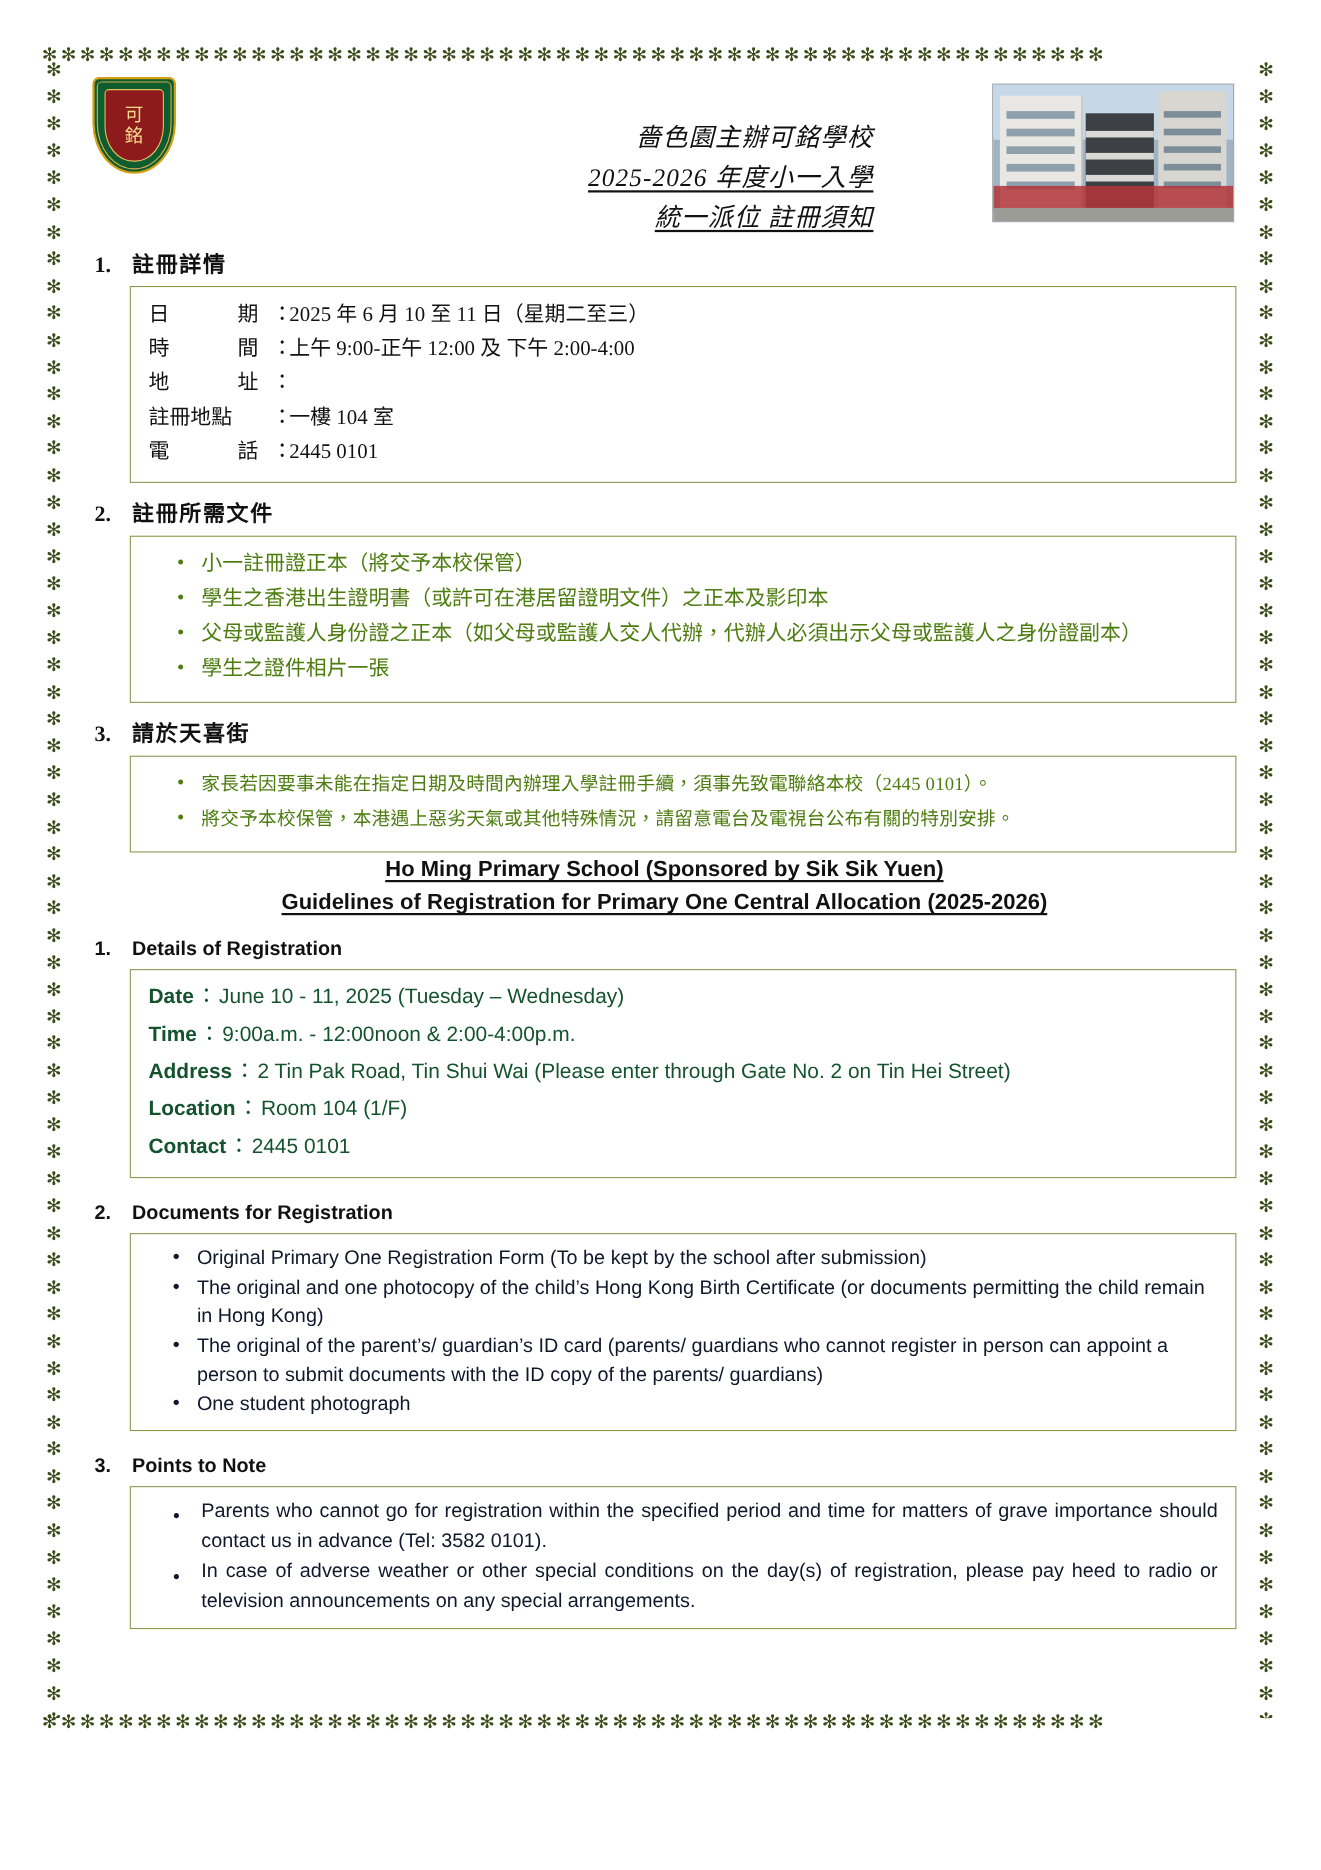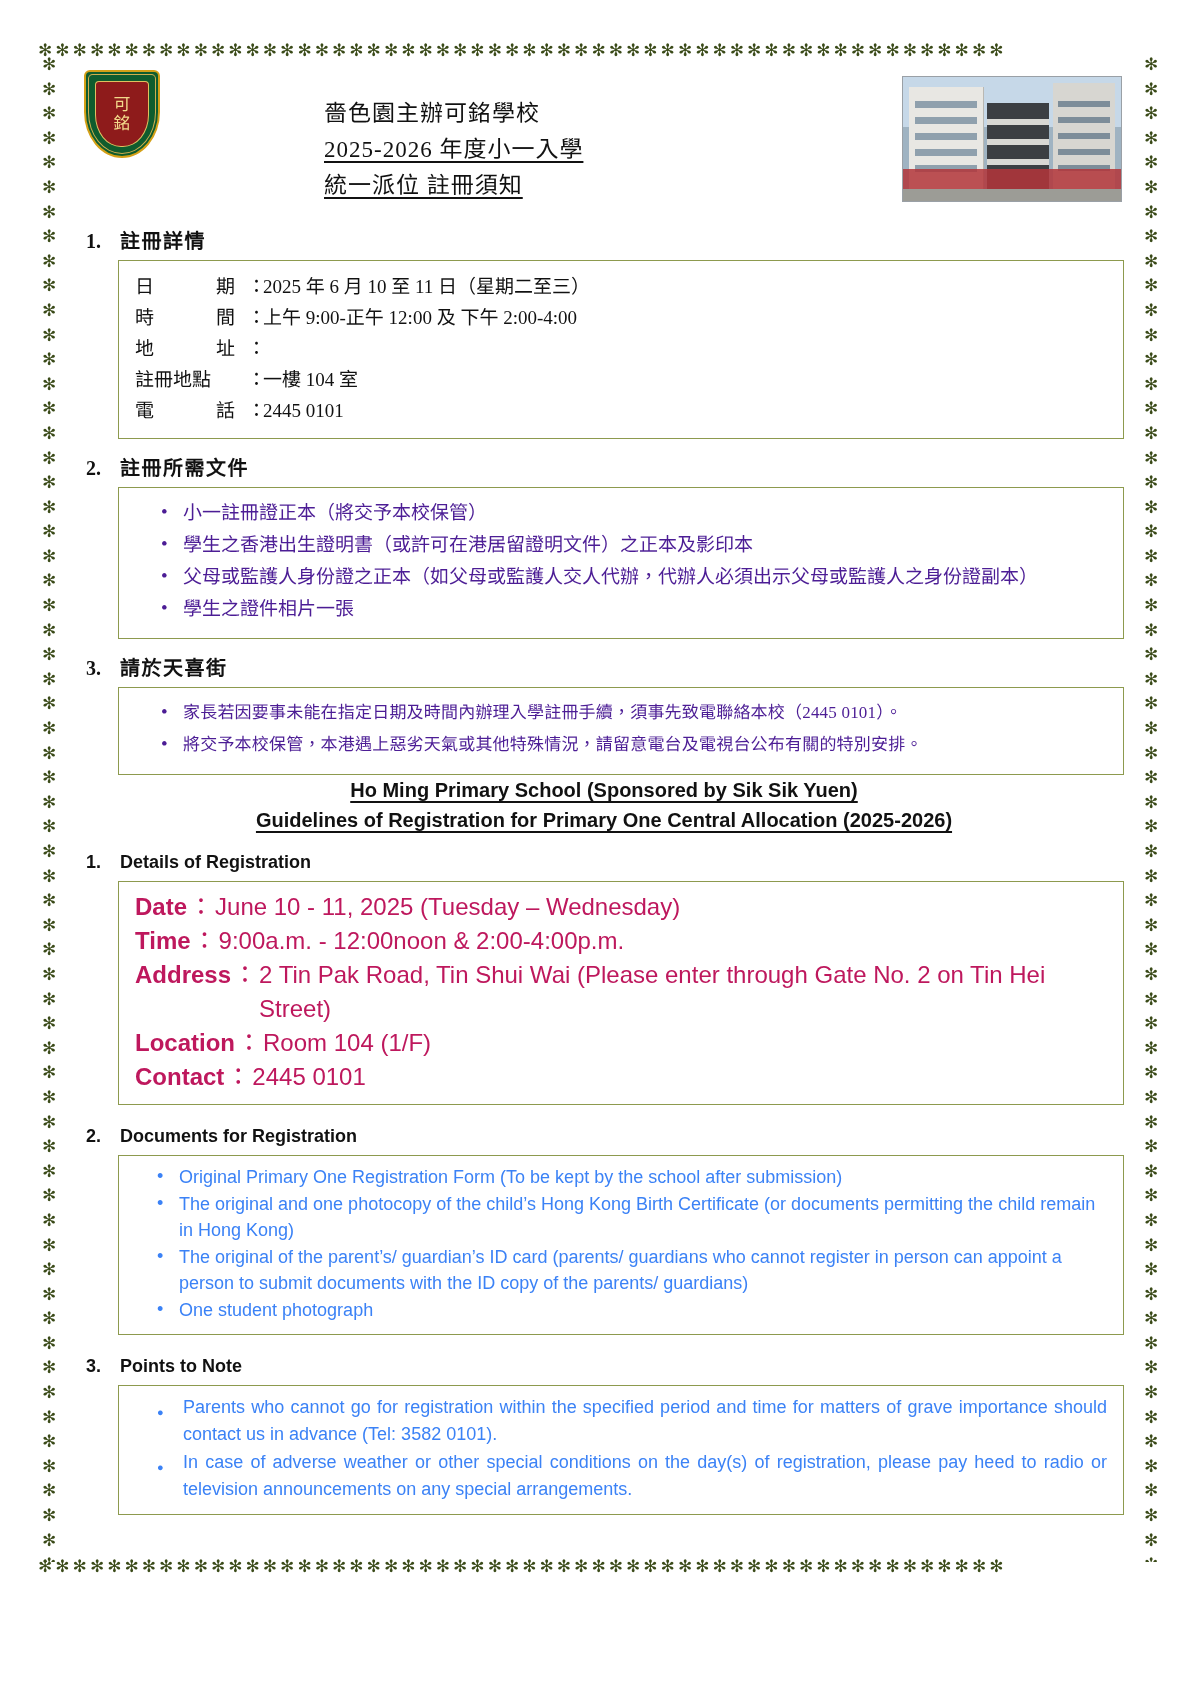--- a/index.html
+++ b/index.html
@@ -103,23 +103,24 @@
     right: 2px;
     bottom: 2px;
     border: 1px solid #cfae4e;
     border-radius: 5px 5px 36px 36px / 5px 5px 44px 44px;
     pointer-events: none;
   }
 
   .title-block {
     position: absolute;
     left: 250px;
-    top: 34px;
+    top: 46px;
     width: 470px;
-    text-align: left;
+    text-align: right;
+    font-style: italic;
   }
   .title-line {
     font-family: "Liberation Serif", serif;
     font-size: 23px;
     line-height: 36px;
     color: #111;
     letter-spacing: 1px;
   }
   .title-line.underline {
     text-decoration: underline;
@@ -219,21 +220,21 @@
 
   ul.bullets {
     margin: 0;
     padding: 0 0 0 26px;
     list-style: none;
   }
   ul.bullets li {
     position: relative;
     font-size: 19px;
     line-height: 30px;
-    color: #4c1d95;
+    color: #4d7c0f;
     padding-left: 22px;
     margin-bottom: 2px;
   }
   ul.bullets li::before {
     content: "•";
     position: absolute;
     left: 0;
     top: -1px;
     font-size: 19px;
   }
@@ -259,39 +260,39 @@
 
   .en-box {
     border: 1px solid #8d9a4e;
     margin: 0 10px 0 44px;
     padding: 8px 16px 10px 16px;
     box-sizing: border-box;
     font-family: "Liberation Sans", sans-serif;
   }
   .en-kv {
     display: flex;
-    font-size: 24px;
+    font-size: 19px;
     line-height: 34px;
-    color: #be185d;
+    color: #14532d;
   }
   .en-kv .k { font-weight: bold; flex: none; }
   .en-kv .sep { flex: none; padding: 0 2px; }
   .en-kv .v { flex: 1; }
 
   ul.en-bullets {
     margin: 0;
     padding: 0 0 0 22px;
     list-style: none;
     font-family: "Liberation Sans", sans-serif;
   }
   ul.en-bullets li {
     position: relative;
     font-size: 18px;
     line-height: 26px;
-    color: #3b82f6;
+    color: #0f172a;
     padding-left: 22px;
     margin-bottom: 1px;
   }
   ul.en-bullets li::before {
     content: "•";
     position: absolute;
     left: 0;
     top: -1px;
   }
   ul.en-bullets.dot li::before { content: "●"; font-size: 11px; top: 5px; }

